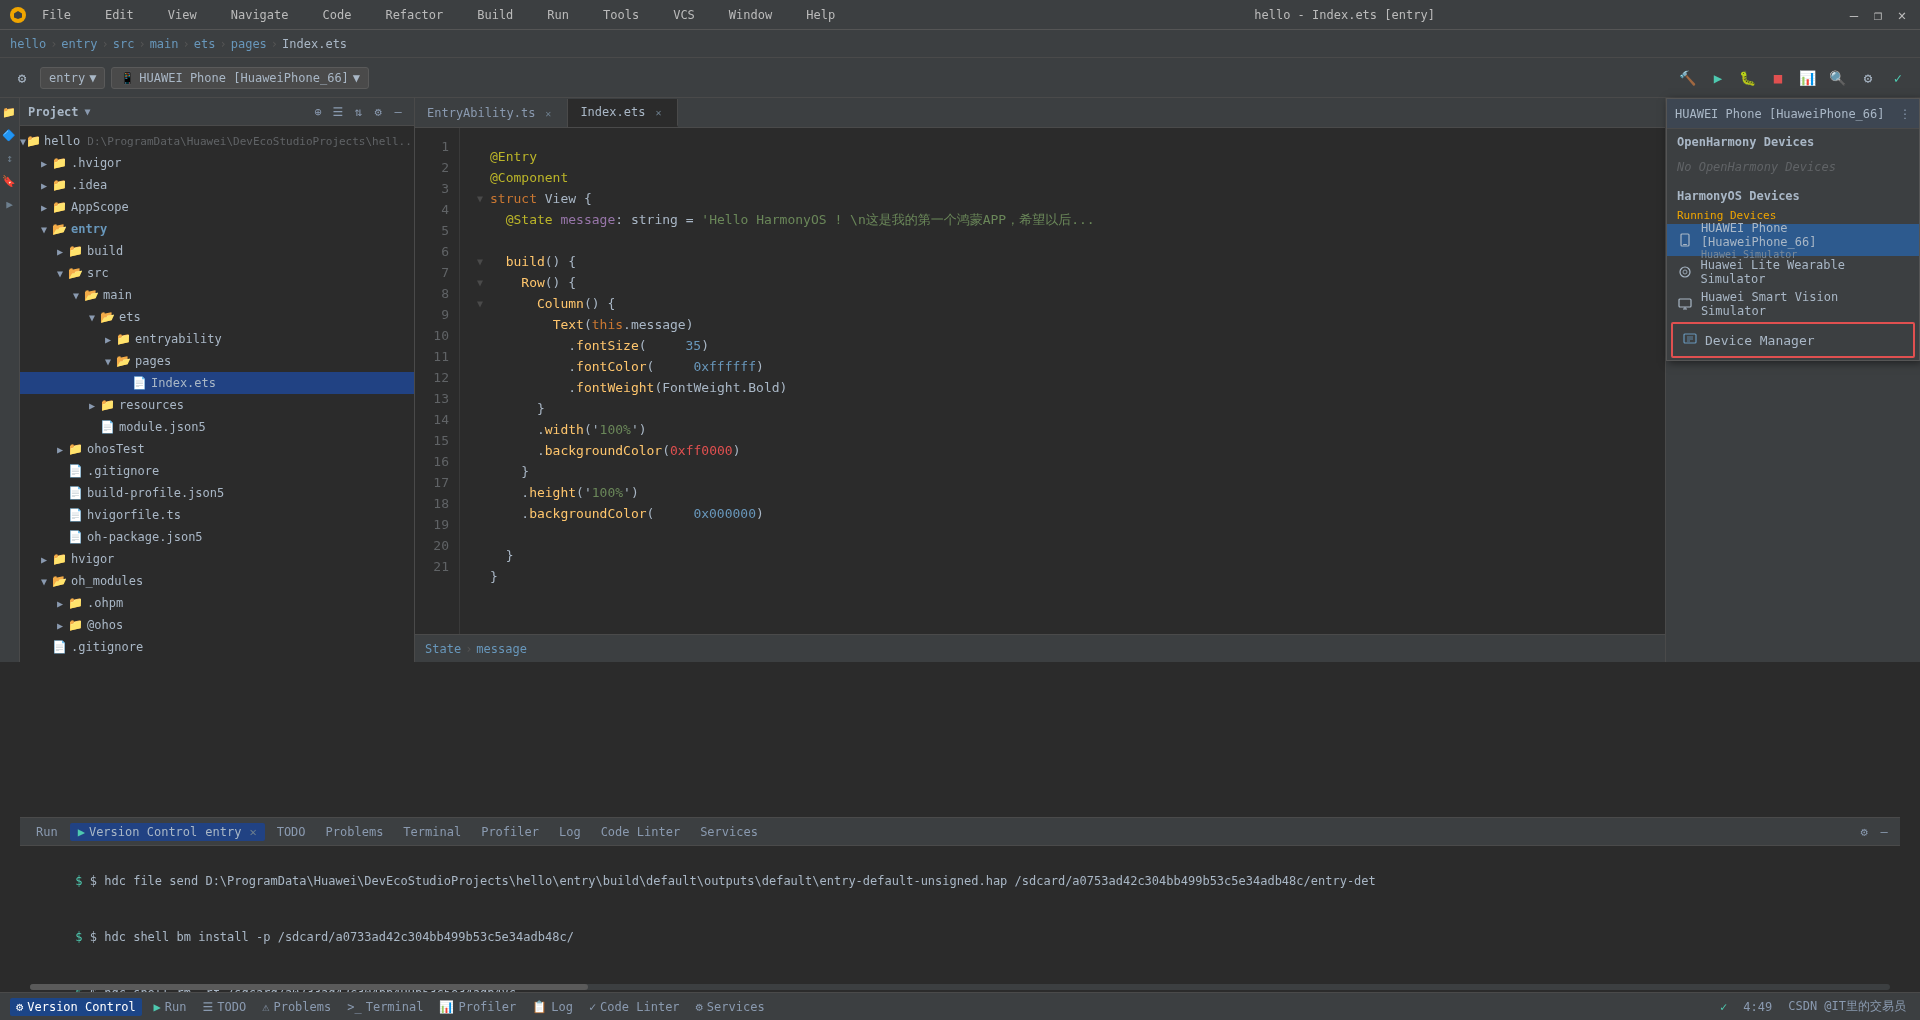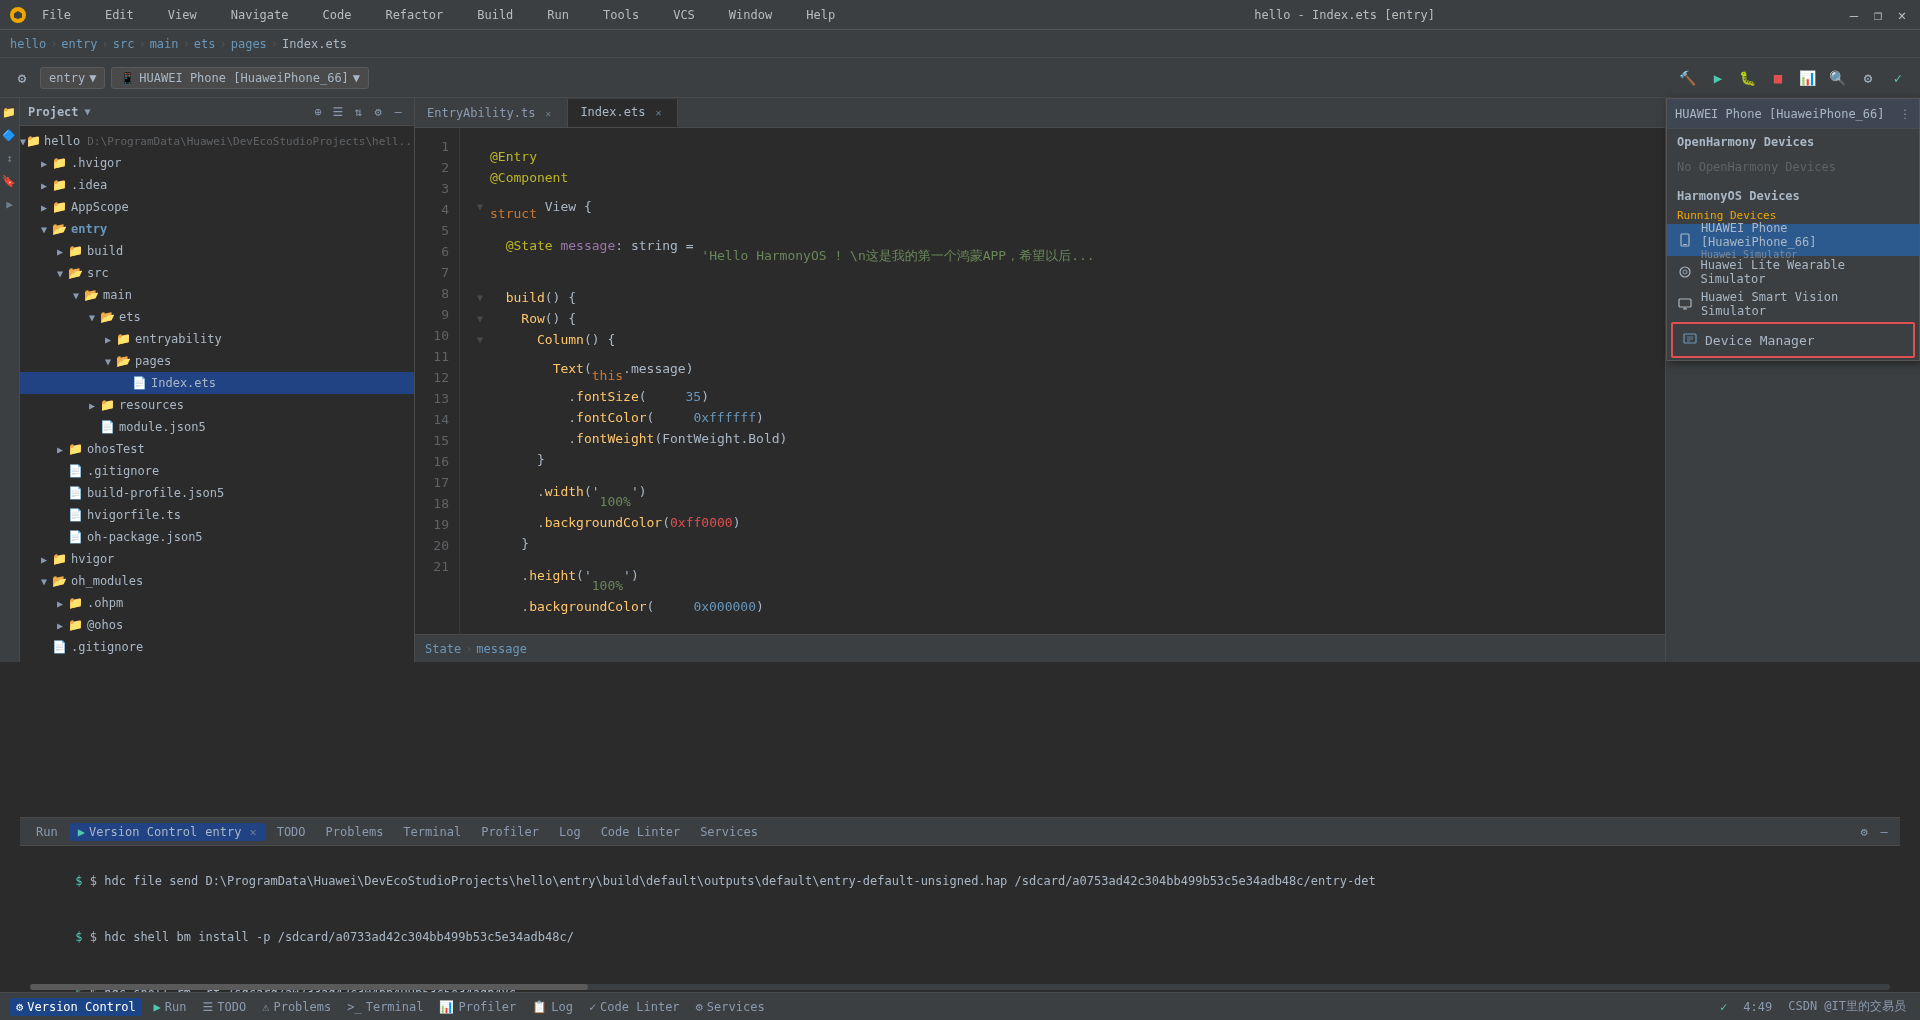--- a/index.html
+++ b/index.html
@@ -307,23 +307,23 @@
     .fold-gutter {
       width: 16px;
       text-align: center;
       color: #4a4a4a;
       cursor: pointer;
       font-size: 10px;
       margin-right: 2px;
     }
 
     
-    .kw { color: #cc7832; margin-top: 15px; }
+    .kw { color: #cc7832; }
     .decorator { color: #bbb529; }
-    .string { color: #6a8759; margin-top: 21px; }
+    .string { color: #6a8759; }
     .string-red { color: #e05050; }
     .func { color: #ffc66d; }
     .var { color: #9876aa; }
     .num { color: #6897bb; margin-left: 39px; }
     .plain { color: #a9b7c6; }
     .method { color: #ffc66d; }
 
     
     #editor-breadcrumb {
       height: 28px;
@@ -868,21 +868,21 @@
     <div id="device-dropdown">
       <div id="device-dropdown-header">
         <span style="color:#a9b7c6; font-size:12px;">HUAWEI Phone [HuaweiPhone_66]</span>
         <div style="display:flex; gap:4px;">
           <span style="color:#8a9ab0; cursor:pointer;">⋮</span>
         </div>
       </div>
 
       <div class="dd-section-label" style="color:#a9b7c6; font-weight:bold; padding: 6px 10px 2px; font-size:12px;">OpenHarmony Devices</div>
       <div class="dd-item">
-        <span style="color:#606366; ">No OpenHarmony Devices</span>
+        <span style="color:#606366; font-style:italic;">No OpenHarmony Devices</span>
       </div>
 
       <div class="dd-section-label" style="color:#a9b7c6; font-weight:bold; padding: 6px 10px 2px; font-size:12px;">HarmonyOS Devices</div>
       <div class="dd-running-label">Running Devices</div>
 
       <div class="dd-item selected">
         <div class="dd-device-icon">
           <svg width="14" height="14" viewBox="0 0 14 14">
             <rect x="3" y="1" width="8" height="12" rx="1" fill="none" stroke="#a9b7c6" stroke-width="1.2"></rect>
             <rect x="5" y="11" width="4" height="1" rx="0.5" fill="#a9b7c6"></rect>

